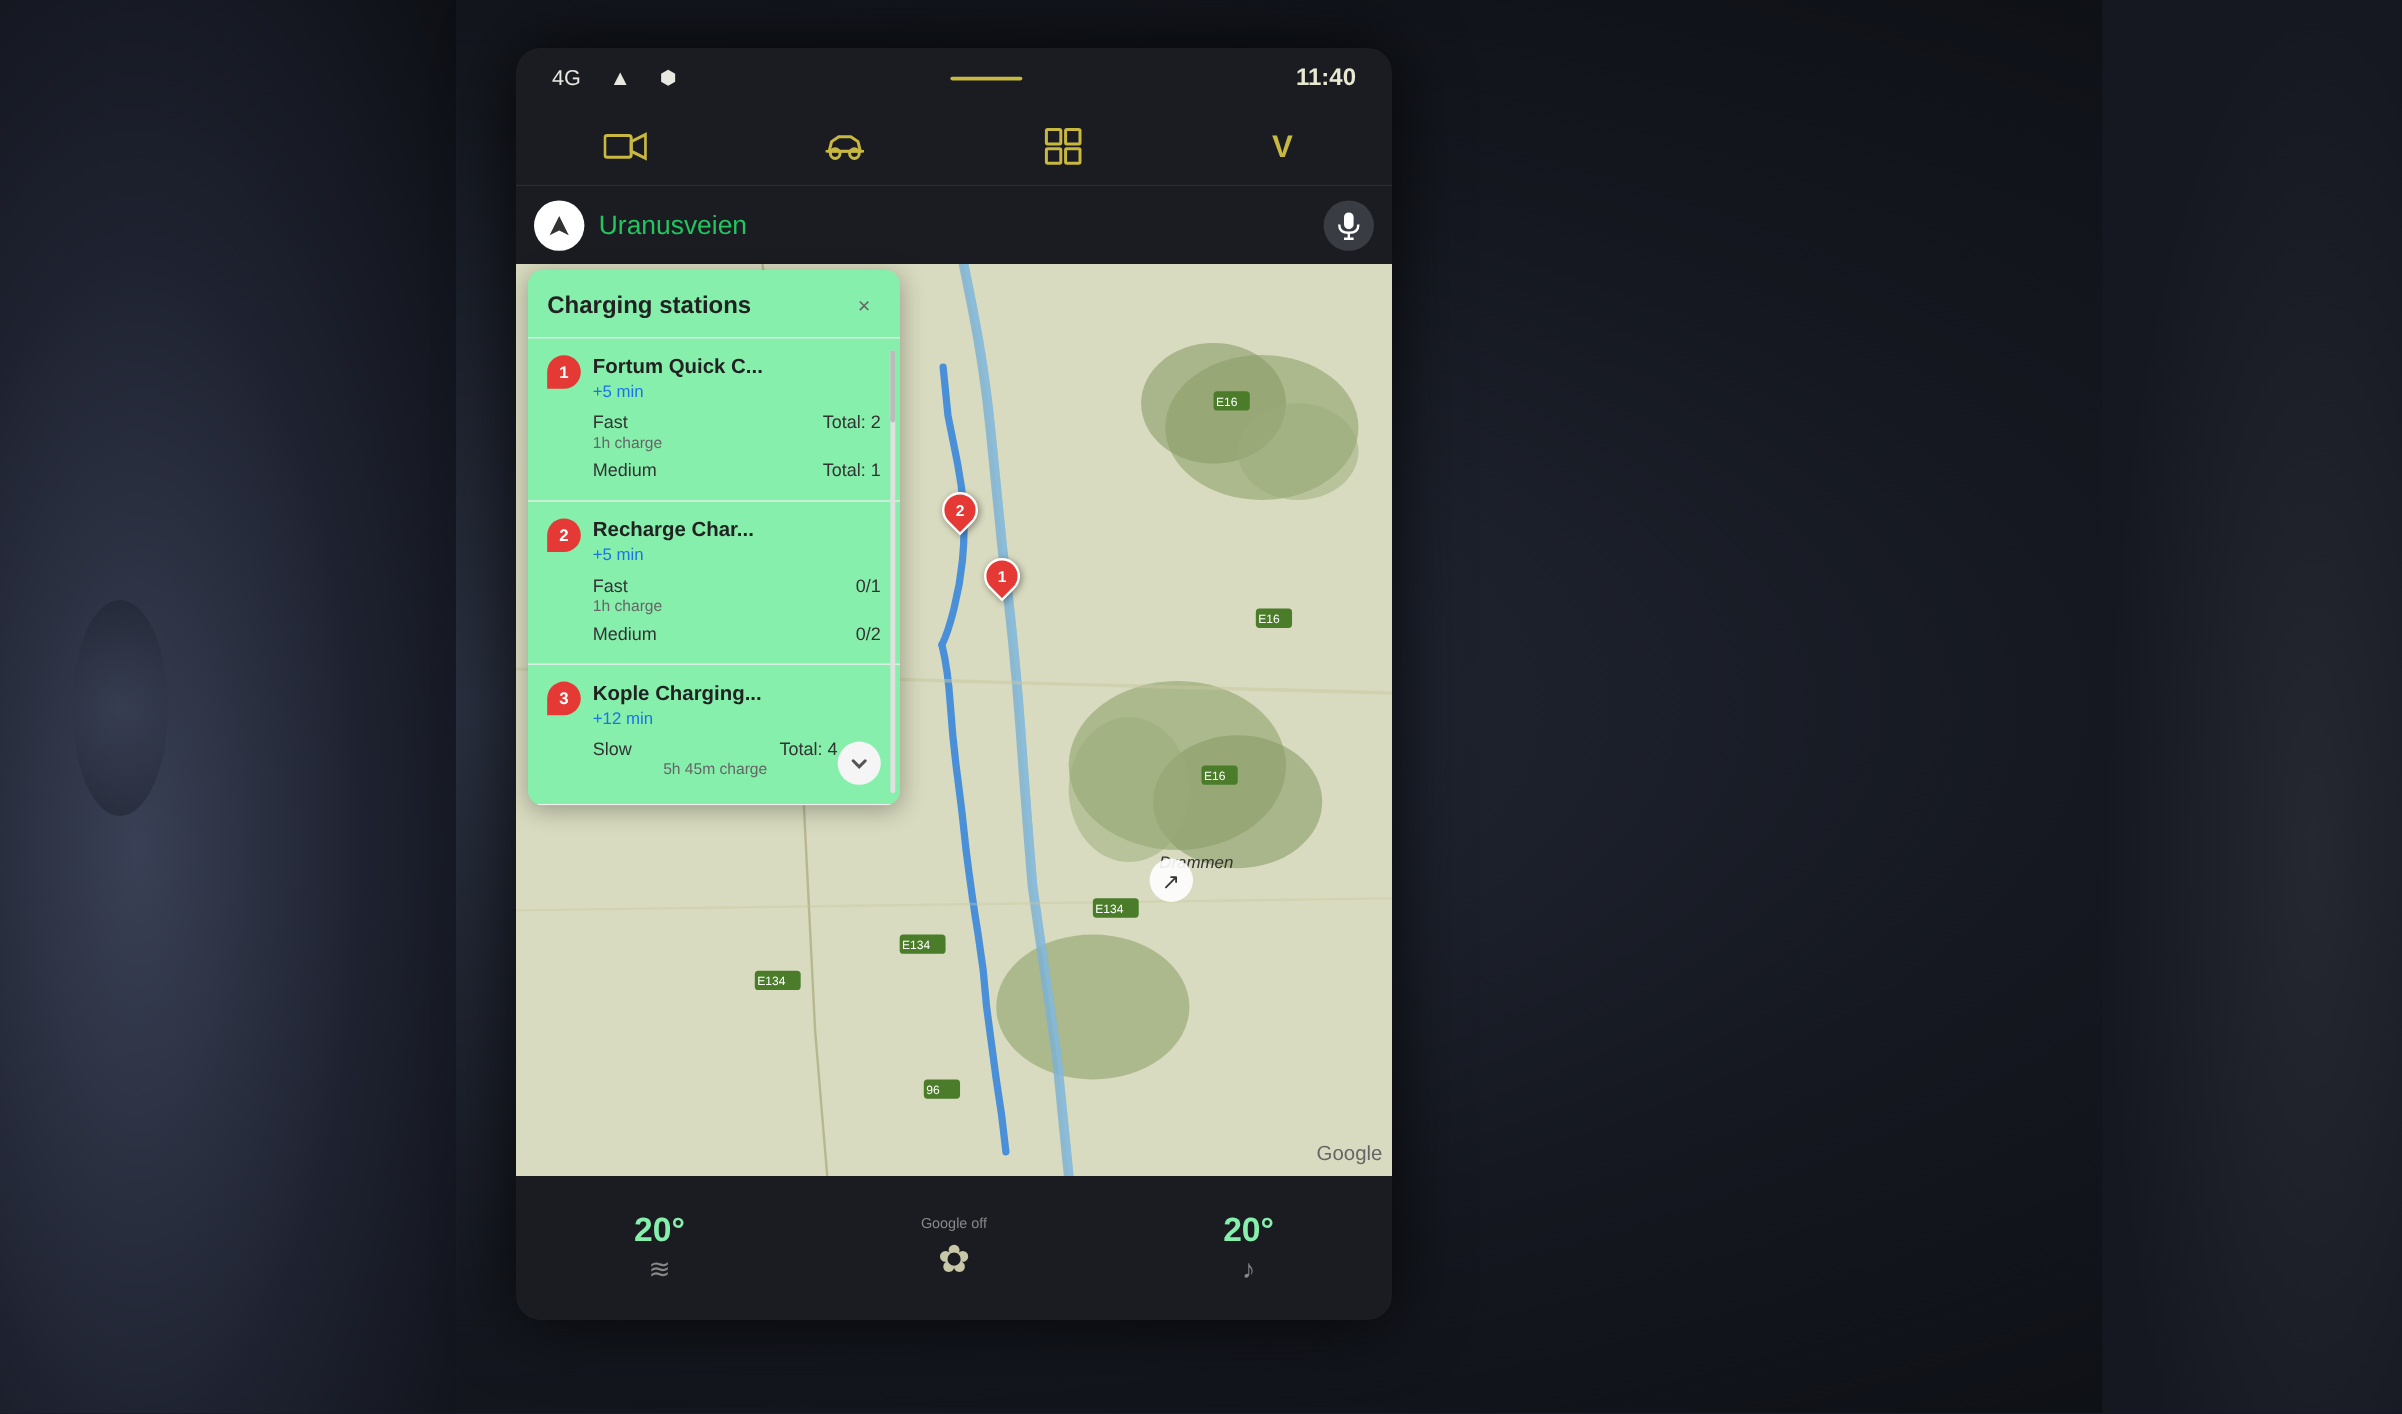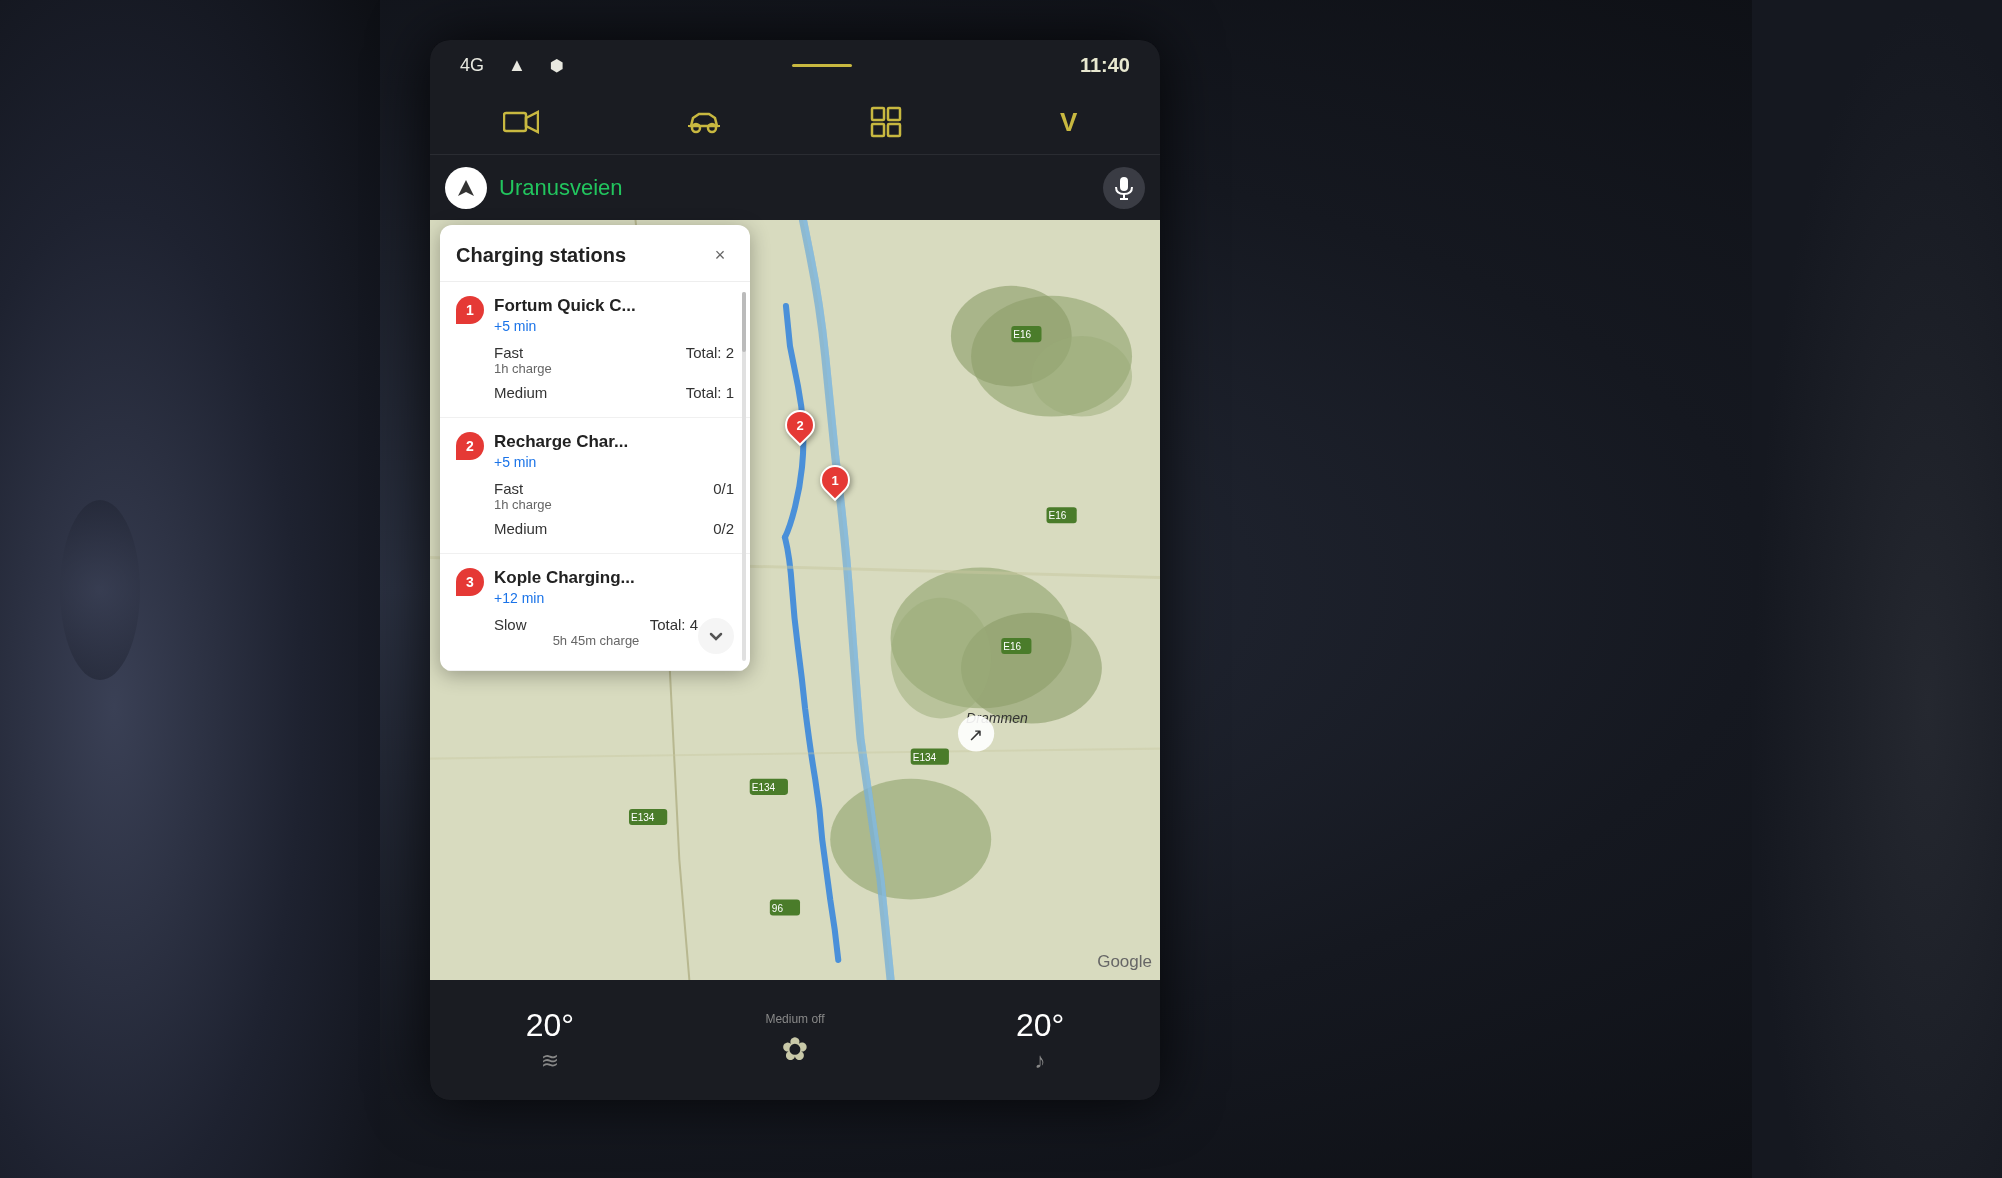--- a/index.html
+++ b/index.html
@@ -173,21 +173,21 @@
       font-size: 20px;
       color: white;
     }
 
     
     .charging-panel {
       position: absolute;
       top: 70px;
       left: 10px;
       width: 310px;
-      background: #ffffff;
+      background: #86efac;
       border-radius: 12px;
       box-shadow: 0 4px 20px rgba(0,0,0,0.3);
       z-index: 20;
       overflow: hidden;
     }
 
     .panel-header {
       display: flex;
       align-items: center;
       justify-content: space-between;
@@ -334,23 +334,23 @@
 
     .climate-item {
       display: flex;
       flex-direction: column;
       align-items: center;
       gap: 4px;
       color: #e8e8d0;
     }
 
     .climate-temp {
-      font-size: 32px;
-      font-weight: 400;
-      color: #ffffff;
+      font-size: 28px;
+      font-weight: 700;
+      color: #86efac;
     }
 
     .climate-label {
       font-size: 12px;
       color: #888;
     }
 
     .climate-fan {
       display: flex;
       flex-direction: column;
@@ -637,21 +637,21 @@
       </div>
     </div>
   </div>
 
   <div class="climate-bar">
     <div class="climate-item">
       <span class="climate-temp">20°</span>
       <span style="font-size:22px; color:#888;">≋</span>
     </div>
     <div class="climate-fan">
-      <span class="climate-label">Medium off</span>
+      <span class="climate-label">Google off</span>
       <span style="font-size:32px; color:#c8c8a8; margin-top:4px;">✿</span>
     </div>
     <div class="climate-item">
       <span class="climate-temp">20°</span>
       <span style="font-size:22px; color:#888;">♪</span>
     </div>
   </div>
 
 </div>
 

